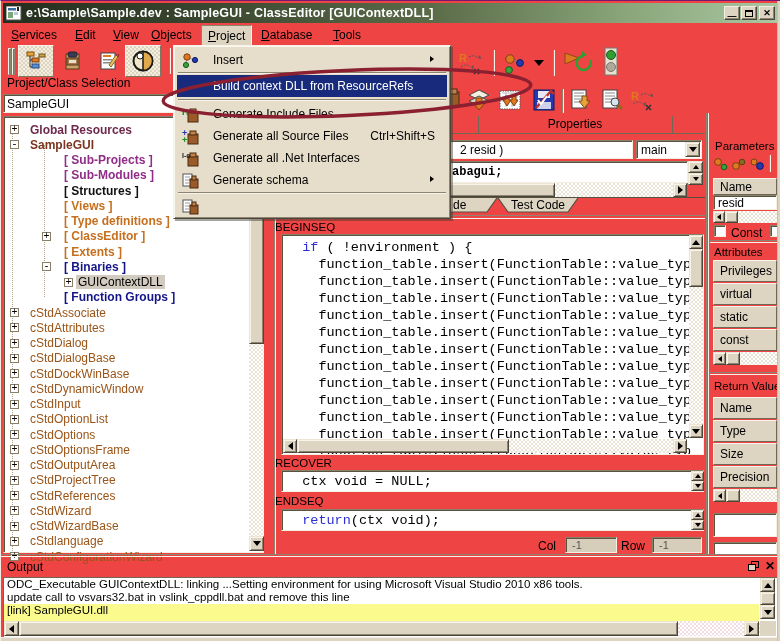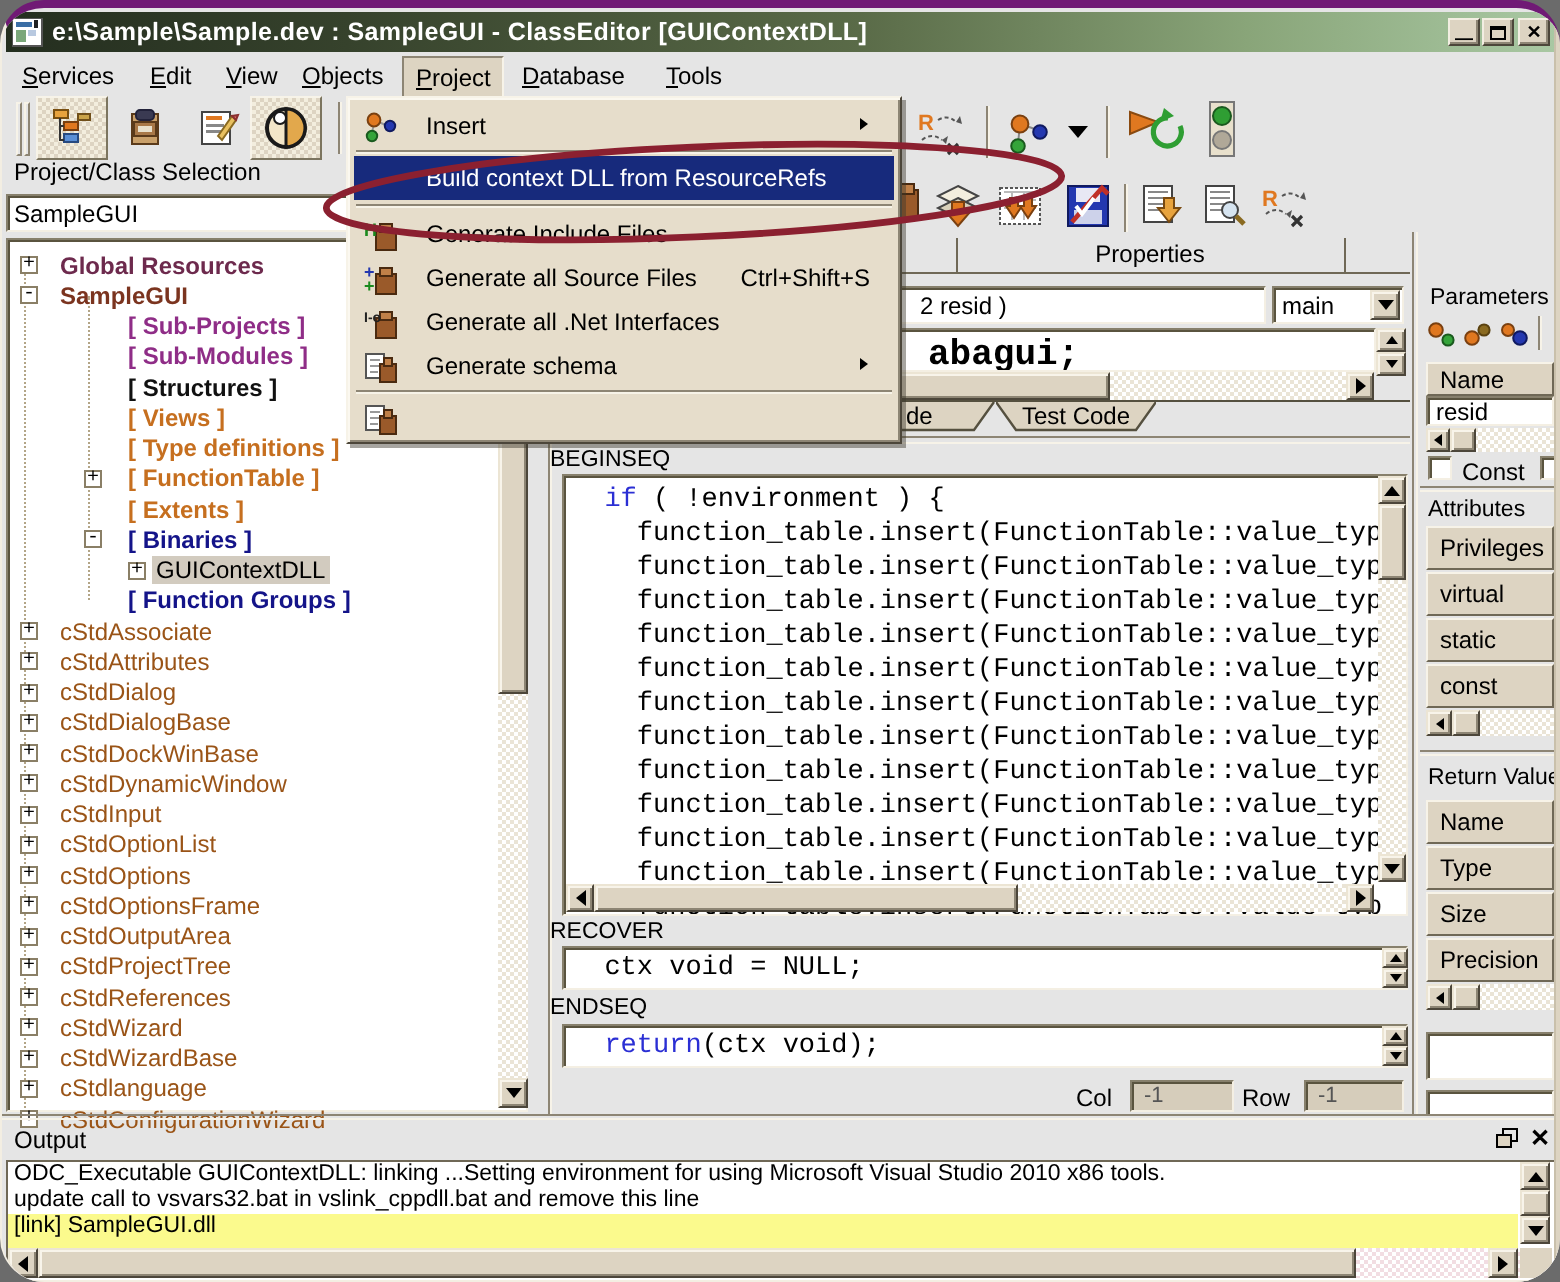--- a/index.html
+++ b/index.html
@@ -1,21 +1,21 @@
 <!DOCTYPE html>
 <html><head>
 <meta charset="utf-8">
 <style>
   html,body{margin:0;padding:0;background:#6b6b6b;}
   *{box-sizing:border-box;}
   #window{
     position:relative;width:780px;height:641px;overflow:hidden;
-    background:#e5e5e5;
+    background:#ef4444;
     font-family:"Liberation Sans",sans-serif;font-size:12px;color:#000;
-    border-left:1px solid #f3eee2;border-top:4px solid #701a75;border-radius:22px;
+    border-left:1px solid #f3eee2;border-top:1px solid #701a75;
   }
   .abs{position:absolute;}
   .field{border:1px solid;border-color:#87806c #f4efe3 #f4efe3 #87806c;box-shadow:inset 1px 1px 0 #5a543f;background:#fff;}
   .groove{border-top:1px solid #8d8574;border-bottom:1px solid #f7f3e8;}
   .vgroove{border-left:1px solid #8d8574;border-right:1px solid #f7f3e8;}
   .checker{background-image:repeating-conic-gradient(#ffffff 0% 25%, #eae4d6 0% 50%);background-size:4px 4px;}
   .checker-pink{background-image:repeating-conic-gradient(#ffffff 0% 25%, #f2dde2 0% 50%);background-size:4px 4px;}
   
   .sbtn{position:absolute;background:#ddd4c2;border:1px solid;border-color:#ece5d4 #4c463a #4c463a #ece5d4;box-shadow:inset 1px 1px 0 #f8f4ea,inset -1px -1px 0 #8d8574;display:flex;align-items:center;justify-content:center;}
   .thumb{position:absolute;background:#ddd4c2;border:1px solid;border-color:#ece5d4 #4c463a #4c463a #ece5d4;box-shadow:inset 1px 1px 0 #f8f4ea,inset -1px -1px 0 #8d8574;}
@@ -65,21 +65,21 @@
   .tline{position:absolute;border-left:1px dotted #b3a587;width:0;}
   
   #tree-sb{left:248px;top:116px;width:15px;height:434px;background-image:repeating-conic-gradient(#ffffff 0% 25%, #eae4d6 0% 50%);background-size:4px 4px;}
   .tab-row-line{position:absolute;border-bottom:1px solid #6f6856;}
   .vline{position:absolute;border-left:1px solid #6f6856;}
   #sig-field{left:272px;top:139px;width:360px;height:19px;overflow:hidden;}
   #sig-field .t{position:absolute;left:186px;top:2px;font-size:12px;white-space:pre;}
   #main-combo{left:635px;top:139px;width:66px;height:19px;}
   #main-combo .t{position:absolute;left:4px;top:2px;font-size:12px;}
   #mini-editor{left:272px;top:160px;width:415px;height:22px;overflow:hidden;}
-  #mini-editor .t{position:absolute;left:190px;top:3px;font-family:"Liberation Mono",monospace;font-size:18px;font-weight:bold;white-space:pre;}
+  #mini-editor .t{position:absolute;left:178px;top:3px;font-family:"Liberation Mono",monospace;font-size:12px;font-weight:bold;white-space:pre;}
   .hangtab{position:absolute;height:15px;}
   .hangtab svg{position:absolute;left:0;top:0;}
   .hangtab .tl{position:absolute;width:100%;text-align:center;top:0;font-size:12px;}
   #grp-groove{left:268px;top:214px;width:436px;height:4px;border-top:1px solid #8d8574;border-bottom:1px solid #f7f3e8;}
   .seclabel{position:absolute;font-size:11.5px;}
   #code-editor{left:280px;top:233px;width:423px;height:221px;background:#fff;overflow:hidden;}
   #code-lines{position:absolute;left:4px;top:4px;font-family:"Liberation Mono",monospace;font-size:13.5px;line-height:17px;}
   #code-lines > div{white-space:pre;height:17px;}
   .kw{color:#2b2fd4;}
   #recover-editor{left:280px;top:469px;width:423px;height:22px;background:#fff;overflow:hidden;}
@@ -313,21 +313,21 @@
           <span class="lbl c-blk">[ Structures ]</span>
         </div>
       <div class="trow lv1">
           <span class="lbl c-org">[ Views ]</span>
         </div>
       <div class="trow lv1">
           <span class="lbl c-org">[ Type definitions ]</span>
         </div>
       <div class="trow lv1">
           <span class="exp">+</span>
-          <span class="lbl c-org">[ FunctionTable ]</span>
+          <span class="lbl c-org">[ ClassEditor ]</span>
         </div>
       <div class="trow lv1">
           <span class="lbl c-org">[ Extents ]</span>
         </div>
       <div class="trow lv1">
           <span class="exp">-</span>
           <span class="lbl c-navy">[ Binaries ]</span>
         </div>
       <div class="trow lv2 sel">
           <span class="exp">+</span>

